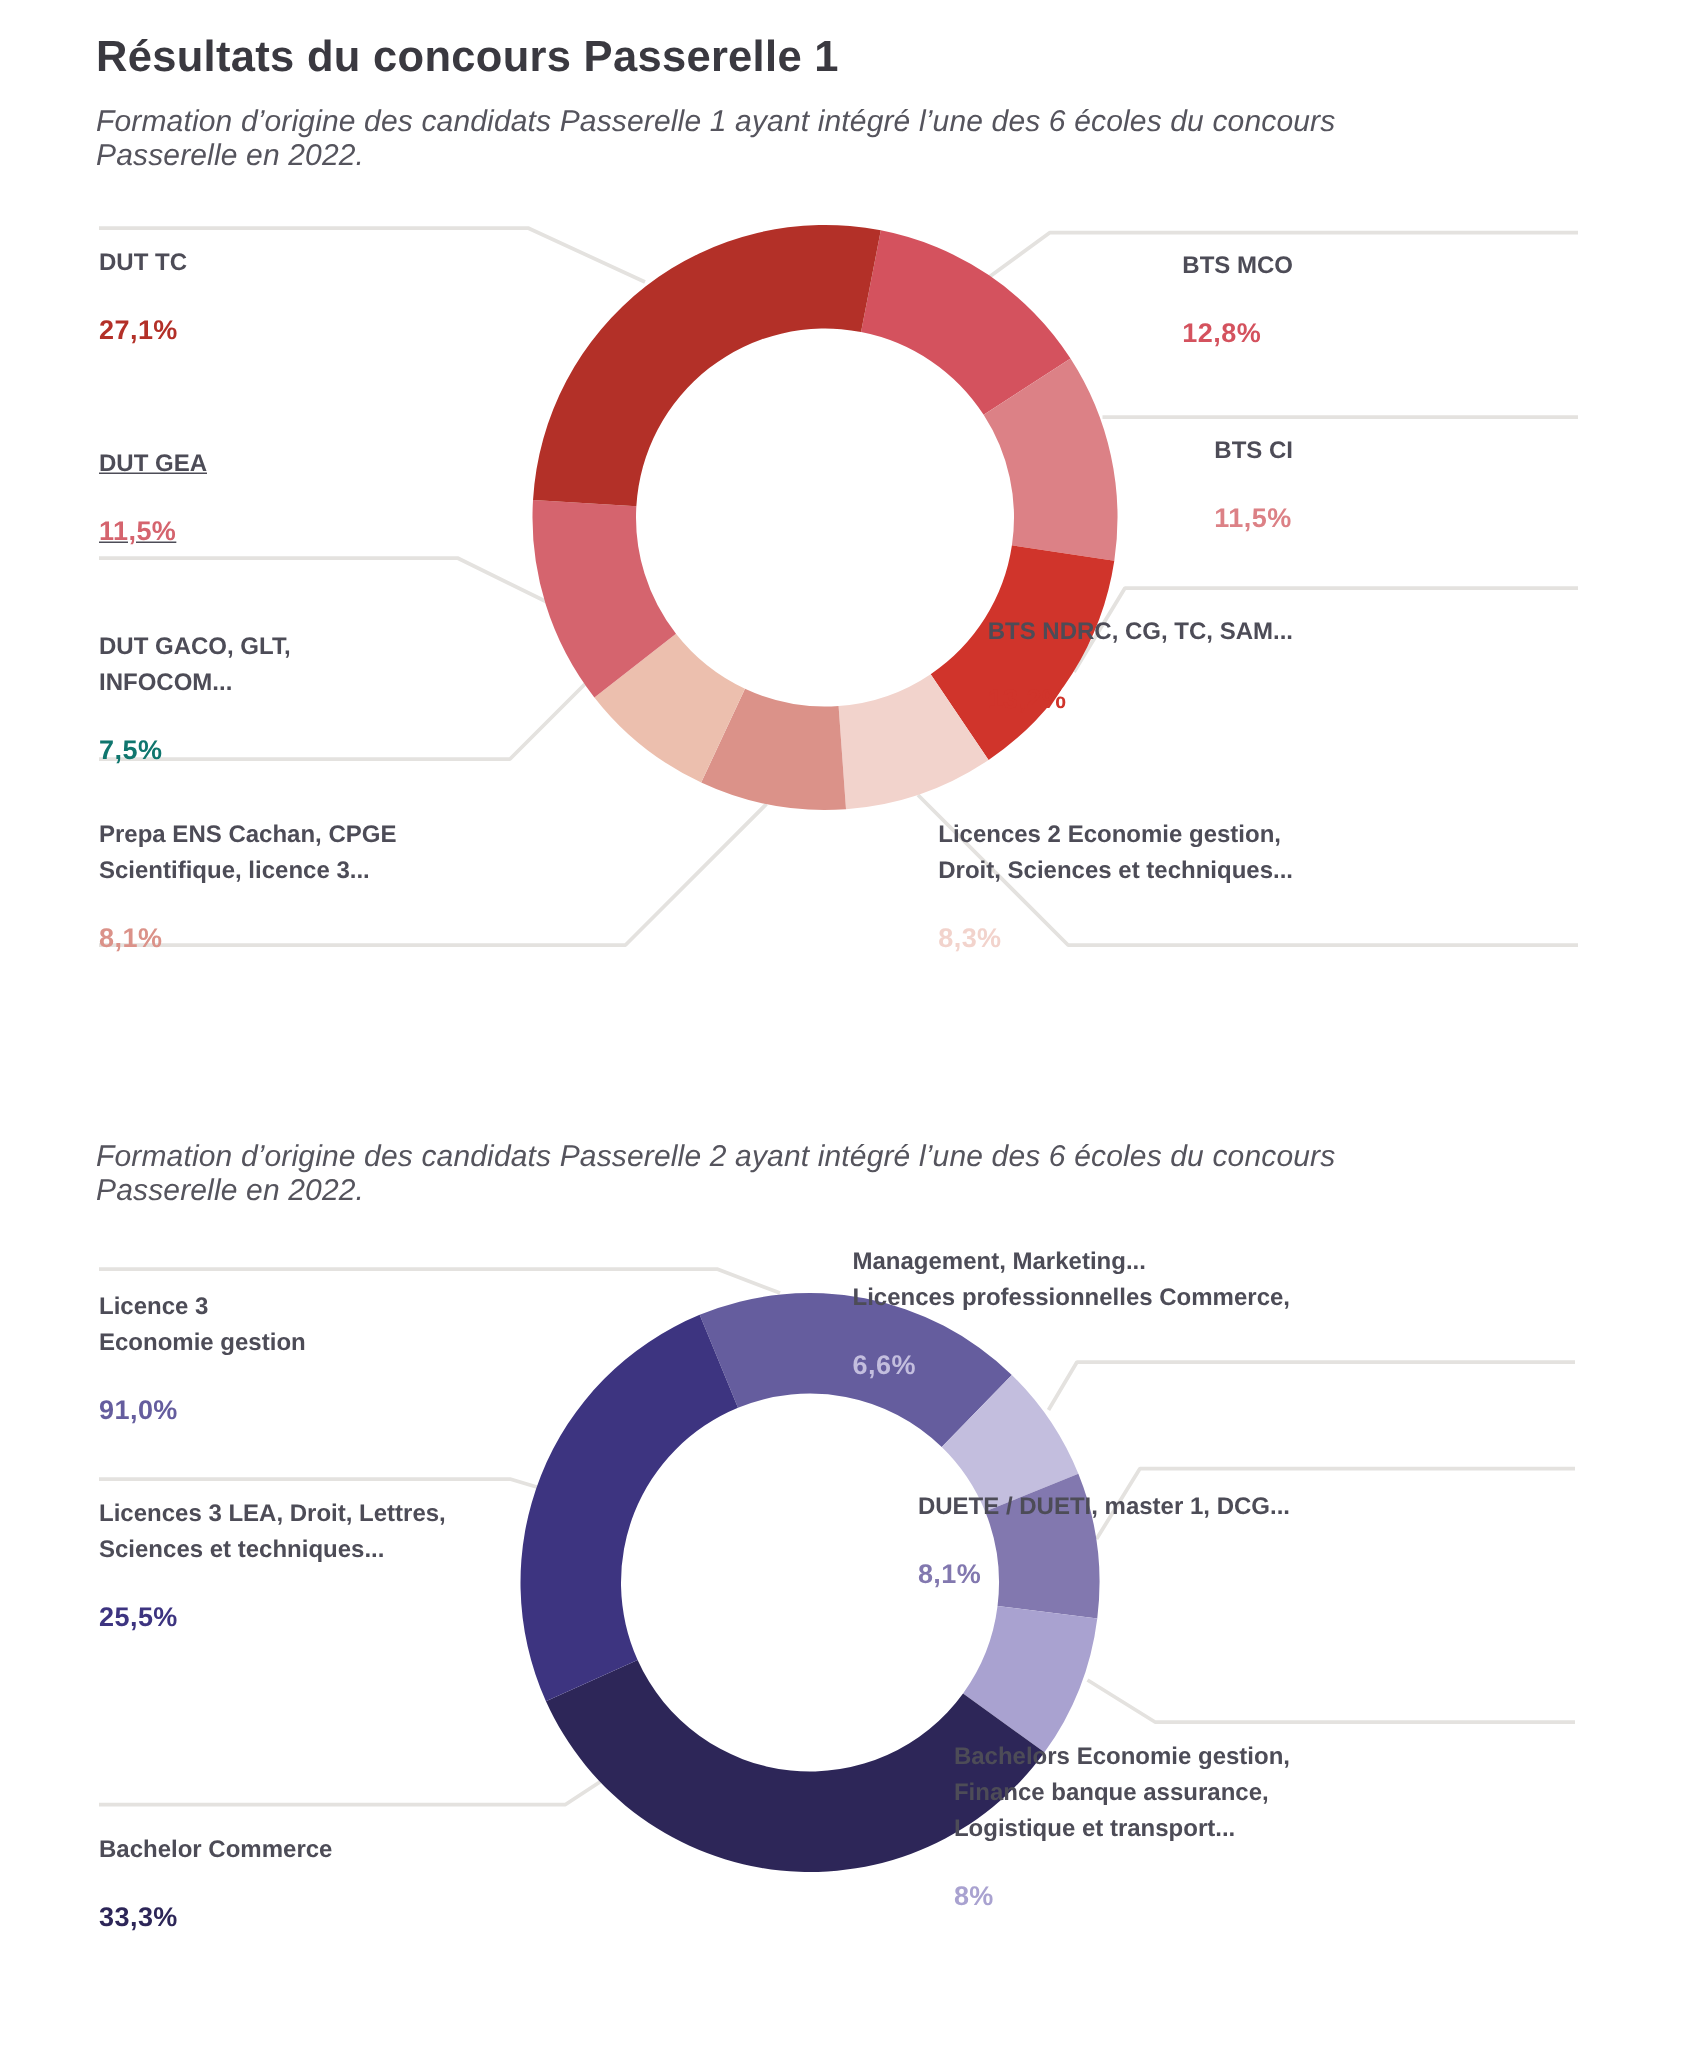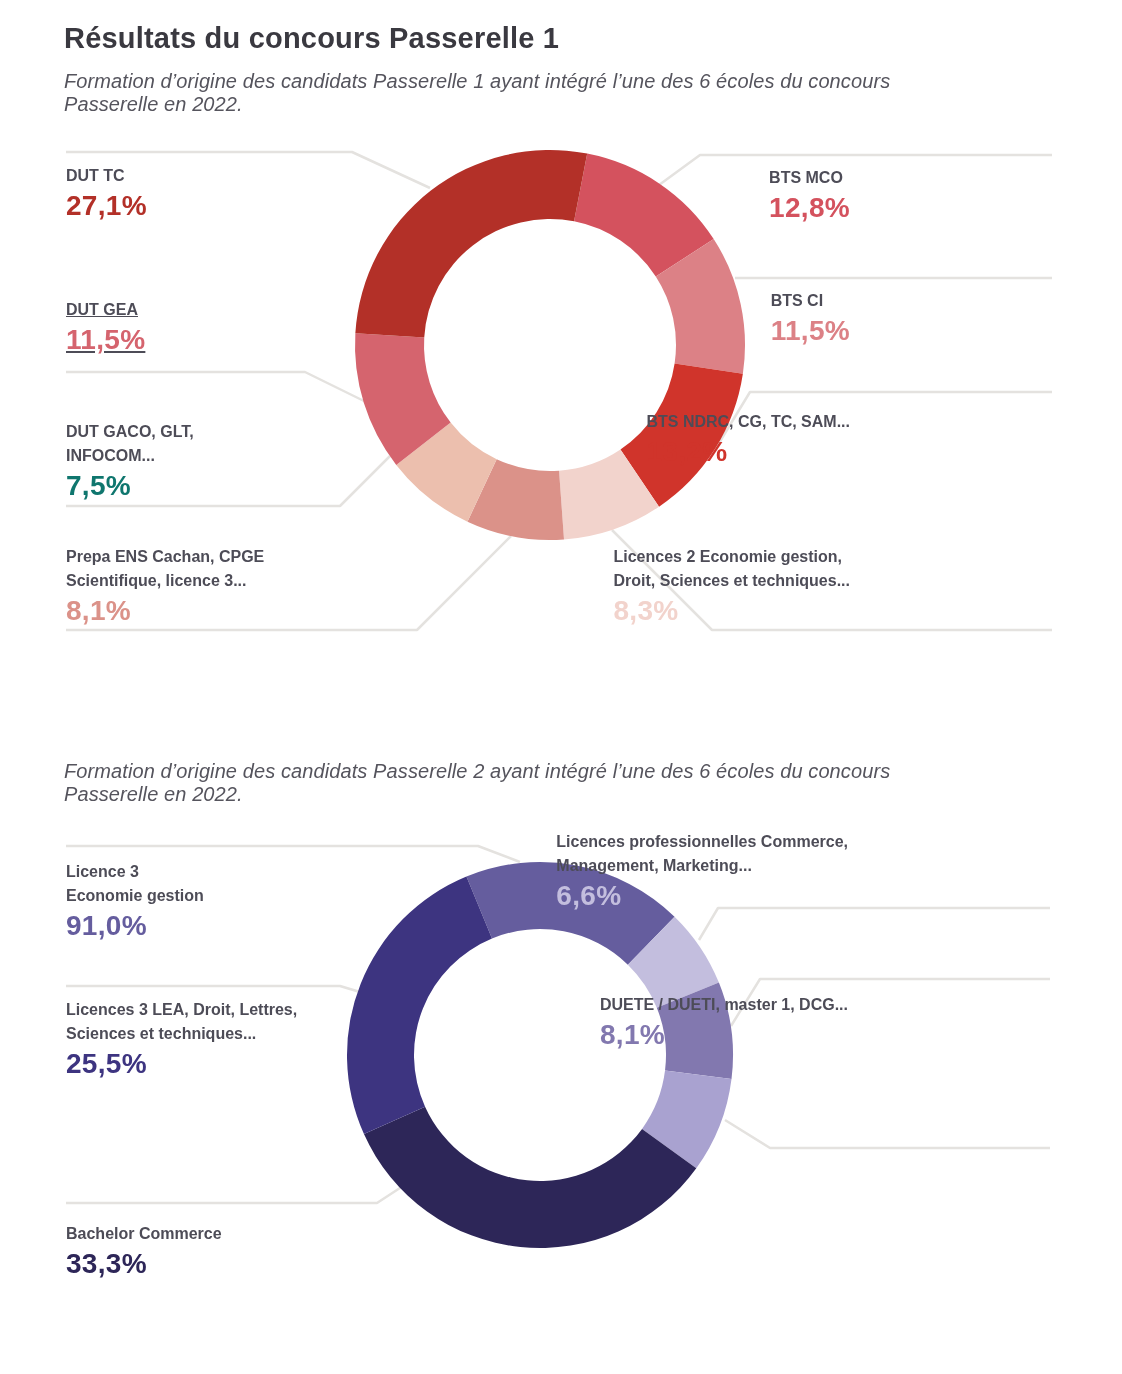--- a/index.html
+++ b/index.html
@@ -1,34 +1,34 @@
 <!DOCTYPE html>
 <html><head>
 <meta charset="utf-8">
 <style>
   html,body{margin:0;padding:0;}
   body{
     width:1122px;height:1374px;background:#ffffff;
     font-family:"Liberation Sans", sans-serif;
     overflow:hidden;position:relative;
   }
-  .chart-block{position:relative;width:920px;}
+  .chart-block{position:relative;width:920px;padding-left:12px;}
   .chart-block .block-svg{position:absolute;left:0;top:0;}
   h1.chart-title{
     position:absolute;left:64px;top:22px;margin:0;
     font-size:29px;font-weight:bold;color:#3a3940;letter-spacing:.2px;
   }
   p.chart-subtitle{
     position:absolute;left:64px;top:70px;margin:0;
     font-size:20px;font-style:italic;color:#55545d;letter-spacing:.1px;
   }
   .donut-label{position:absolute;color:#4d4c57;font-weight:bold;white-space:nowrap;}
   .donut-label.right{text-align:left;}
   .donut-label .lab-line{font-size:16px;line-height:24px;}
-  .donut-label .lab-value{font-size:28px;line-height:26px;margin-top:5px;letter-spacing:.3px;}
+  .donut-label .lab-value{font-size:18px;line-height:26px;margin-top:19px;letter-spacing:.3px;}
 </style>
 </head>
 <body>
 
 <section class="chart-block" id="chart-0" style="height:690px;">
   <svg class="block-svg" id="donut-svg-0" width="1122" height="690" viewBox="0 0 1122 690">
       <polyline points="1052,155 700,155 659,185" fill="none" stroke="#e4e2df" stroke-width="2.5" stroke-linejoin="bevel"></polyline>
       <polyline points="1052,278 735,278" fill="none" stroke="#e4e2df" stroke-width="2.5" stroke-linejoin="bevel"></polyline>
       <polyline points="1052,392 750,392 716,448" fill="none" stroke="#e4e2df" stroke-width="2.5" stroke-linejoin="bevel"></polyline>
       <polyline points="1052,630 712,630 612,530" fill="none" stroke="#e4e2df" stroke-width="2.5" stroke-linejoin="bevel"></polyline>
@@ -99,27 +99,33 @@
       <path d="M696.30,478.22 A193,193 0 0 1 363.96,444.12 L425.07,416.65 A126,126 0 0 0 642.04,438.92 Z" fill="#2d2658"></path>
       <path d="M363.96,444.12 A193,193 0 0 1 466.45,186.56 L491.99,248.51 A126,126 0 0 0 425.07,416.65 Z" fill="#3d3480"></path>
     </svg>
   <p class="chart-subtitle">Formation d’origine des candidats Passerelle 2 ayant intégré l’une des 6 écoles du concours Passerelle en 2022.</p>
 <div class="donut-label left" style="top: 170px; left: 66px;">
       <div class="lab-line">Licence 3</div>
       <div class="lab-line">Economie gestion</div>
       <div class="lab-value" style="color: rgb(101, 93, 158);">91,0%</div>
     </div>
     <div class="donut-label right" style="top: 140px; right: 72px;">
+      <div class="lab-line">Management, Marketing...</div>
       <div class="lab-line">Licences professionnelles Commerce,</div>
-      <div class="lab-line">Management, Marketing...</div>
       <div class="lab-value" style="color: rgb(195, 190, 222);">6,6%</div>
     </div>
     <div class="donut-label right" style="top: 303px; right: 72px;">
       <div class="lab-line">DUETE / DUETI, master 1, DCG...</div>
       <div class="lab-value" style="color: rgb(130, 120, 175);">8,1%</div>
+    </div>
+    <div class="donut-label right" style="top: 470px; right: 72px;">
+      <div class="lab-line">Bachelors Economie gestion,</div>
+      <div class="lab-line">Finance banque assurance,</div>
+      <div class="lab-line">Logistique et transport...</div>
+      <div class="lab-value" style="color: rgb(169, 162, 208);">8%</div>
     </div>
     <div class="donut-label left" style="top: 532px; left: 66px;">
       <div class="lab-line">Bachelor Commerce</div>
       <div class="lab-value" style="color: rgb(45, 38, 88);">33,3%</div>
     </div>
     <div class="donut-label left" style="top: 308px; left: 66px;">
       <div class="lab-line">Licences 3 LEA, Droit, Lettres,</div>
       <div class="lab-line">Sciences et techniques...</div>
       <div class="lab-value" style="color: rgb(61, 52, 128);">25,5%</div>
     </div>

